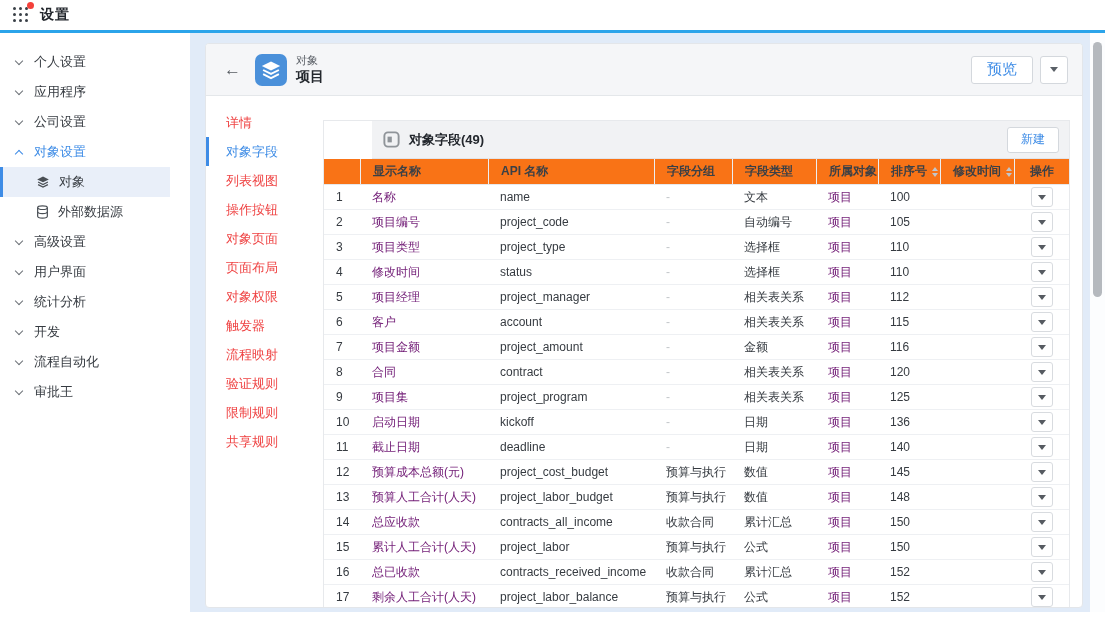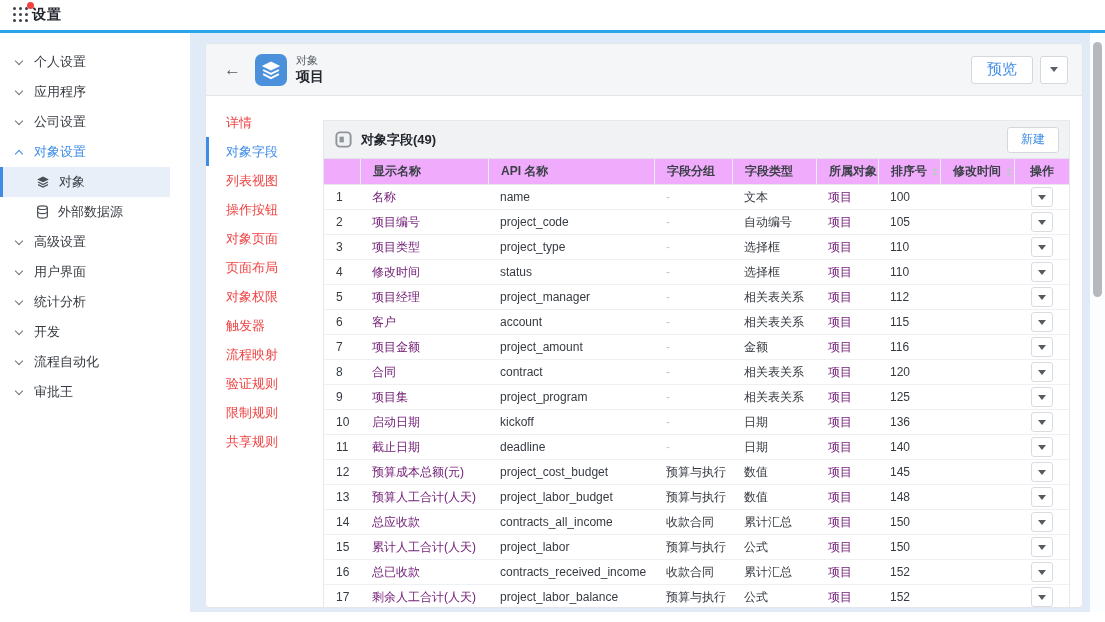--- a/index.html
+++ b/index.html
@@ -1,20 +1,20 @@
 <!DOCTYPE html>
 <html><head>
 <meta charset="utf-8">
 <style>
   * { box-sizing: border-box; margin: 0; padding: 0; }
   html,body { width:1105px; height:622px; overflow:hidden; background:#fff;
     font-family:"Liberation Sans","DejaVu Sans",sans-serif; }
 
   
-  .topbar { height:30px; display:flex; align-items:center; padding-left:12px; background:#fff; gap:2px; }
+  .topbar { height:30px; display:flex; align-items:center; padding-left:12px; background:#fff; gap:10px; }
   .grid-icon { position:relative; width:18px; height:18px; display:grid;
     grid-template-columns:repeat(3,4px); grid-template-rows:repeat(3,4px); gap:2px; cursor:pointer; }
   .grid-icon i { width:3px; height:3px; border-radius:50%; background:#3a4047; margin:auto; }
   .grid-icon .reddot { position:absolute; top:-4px; right:-4px; width:7px; height:7px;
     border-radius:50%; background:#f4403a; }
   .app-title { font-size:14px; color:#23272d; font-weight:bold; letter-spacing:1px; }
   .topline { height:3px; background:#2ba4ea; }
 
   
   .app-layout { display:flex; height:579px;gap:20px; }
@@ -59,28 +59,28 @@
 
   
   .panel-body { flex:1; display:flex; min-height:0; }
   .inner-menu { width:117px; flex:none; padding-top:12px; }
   .mi { height:29px; line-height:29px; padding-left:20px; font-size:13px; color:#ef4444; cursor:pointer; }
   .mi.selected { color:#3e8ce6; box-shadow:inset 3px 0 0 #3e8ce6; }
 
   .table-card { flex:1; margin:24px 12px 0 0; border:1px solid #e7e9ec; border-bottom:none;
     display:flex; flex-direction:column; min-width:0; overflow:hidden; }
   .card-header { height:38px; flex:none; background:#f1f2f4; border-bottom:1px solid #e2e4e8;
-    display:flex; align-items:center; padding:0 10px; }
+    display:flex; align-items:center; padding:0 10px;margin-left:48px; }
   .card-header .ficon { display:flex; margin-right:8px; }
   .card-title { font-size:13px; font-weight:bold; color:#23272d; }
   .card-spacer { flex:1; }
   .btn.small { height:26px; font-size:12px; padding:0 13px; }
 
   .gridrow { display:grid; grid-template-columns:36px 128px 166px 78px 84px 62px 62px 74px 1fr; }
-  .thead { height:26px; background:#f0abfc; border-bottom:1px solid #e6e8eb; align-items:center; }
+  .thead { height:26px; background:#f97316; border-bottom:1px solid #e6e8eb; align-items:center; }
   .thead > div { font-size:12px; color:#3b4046; font-weight:bold; padding-left:12px;
     border-left:1px solid #eceef1; height:100%; display:flex; align-items:center; overflow:hidden; white-space:nowrap; }
   .thead > div:first-child { border-left:none; }
   .thead > div.ops { justify-content:center; padding-left:0; }
   .sort { display:inline-flex; flex-direction:column; gap:2px; margin-left:5px; }
   .sort i { width:0; height:0; border-left:3.5px solid transparent; border-right:3.5px solid transparent; }
   .sort .u { border-bottom:4px solid #c2c6cb; }
   .sort .d { border-top:4px solid #c2c6cb; }
 
   .tbody { flex:1; overflow:hidden; }

